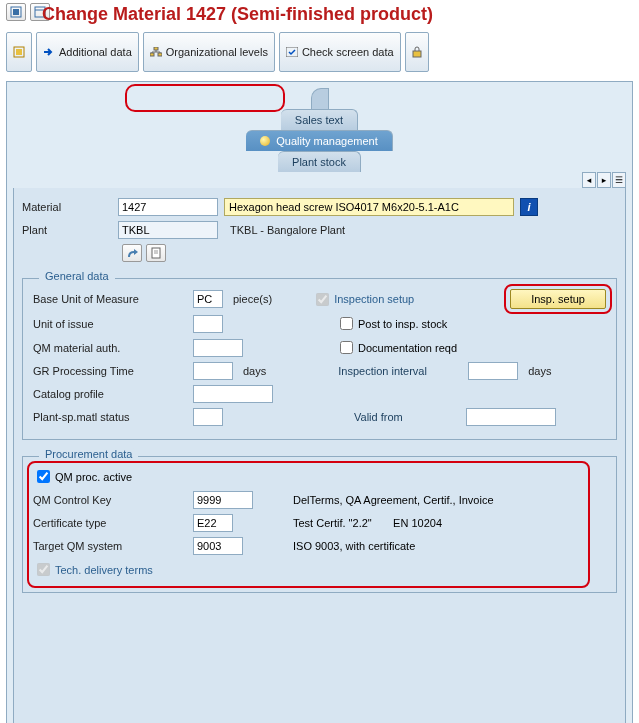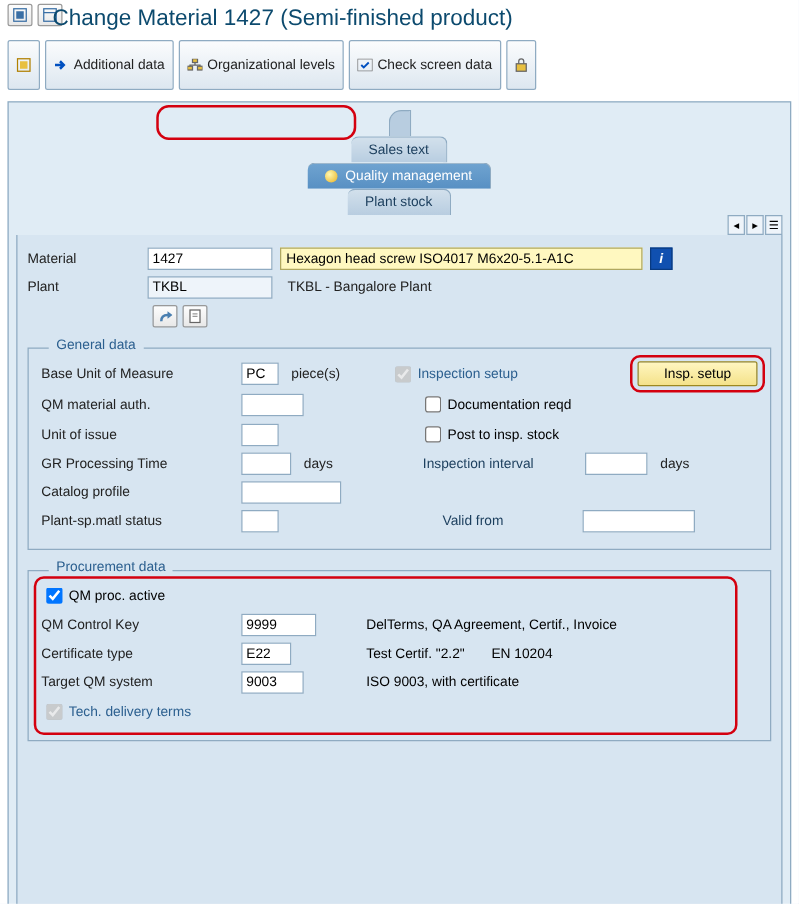--- a/index.html
+++ b/index.html
@@ -2,21 +2,21 @@
 <html><head>
 <meta charset="utf-8">
 <style>
   * { box-sizing: border-box; font-family: Arial, sans-serif; }
   body { margin: 0; background: #fff; font-size: 11px; }
   .app { width: 639px; height: 723px; background: #fff; position: relative; }
 
   .top-icons { padding: 3px 6px; display: flex; gap: 4px; align-items: center; }
   .icon-btn { width: 20px; height: 18px; border: 1px solid #999; background: linear-gradient(#fdfdfd,#e8e8e8); display: flex; align-items: center; justify-content: center; cursor: pointer; border-radius: 2px; }
 
-  .title { color: #0c4a6e; font-size: 18px; font-weight: normal; padding: 0 8px 4px 42px; margin-top: -20px; }
+  .title { color: #b91c1c; font-size: 18px; font-weight: bold; padding: 0 8px 4px 42px; margin-top: -20px; }
 
   .toolbar { padding: 3px 6px; display: flex; gap: 4px; align-items: center; }
   .tb-btn { border: 1px solid #8fabc2; background: linear-gradient(#fbfcfd,#dde7f0); padding: 19px 6px; display: flex; align-items: center; gap: 4px; cursor: pointer; border-radius: 2px; height: 36px; }
   .tb-btn span { font-size: 11px; color: #222; }
 
   .main { margin: 6px; border: 1px solid #8fabc2; background: #e0ecf5; padding: 6px; height: 648px; }
 
   .tab-bar { display: flex; align-items: center; position: relative; flex-direction: column; }
   .tab { padding: 4px 14px 4px 14px; font-size: 11px; cursor: pointer; border-top: 1px solid #8fabc2; border-right: 1px solid #8fabc2; }
   .tab.inactive { background: linear-gradient(#d2e0ec, #b8cde0); color: #1a3d5c; border-top-left-radius: 6px; border-top-right-radius: 6px; }
@@ -162,33 +162,33 @@
           <div style="width:40px"></div>
           <input type="checkbox" class="chk" checked="" disabled="" style="">
           <div class="link" style="width:120px">Inspection setup</div>
           <div class="big-btn-wrap">
             <button class="big-btn">Insp. setup</button>
             <div class="highlight-btn"></div>
           </div>
         </div>
 
         <div class="frow">
+          <div class="flbl">Unit of issue</div>
+          <input class="fld" style="width: 30px;">
+          <div style="width:113px"></div>
+          <input type="checkbox" class="chk" style="">
+          <div>Post to insp. stock</div>
+        </div>
+
+        <div class="frow">
           <div class="flbl">QM material auth.</div>
           <input class="fld" style="width: 50px;">
           <div style="width:93px"></div>
           <input type="checkbox" class="chk" style="">
           <div>Documentation reqd</div>
-        </div>
-
-        <div class="frow">
-          <div class="flbl">Unit of issue</div>
-          <input class="fld" style="width: 30px;">
-          <div style="width:113px"></div>
-          <input type="checkbox" class="chk" style="">
-          <div>Post to insp. stock</div>
         </div>
 
         <div class="frow">
           <div class="flbl">GR Processing Time</div>
           <input class="fld" style="width: 40px;">
           <div class="desc">days</div>
           <div style="width:72px"></div>
           <div class="col2-lbl">Inspection interval</div>
           <input class="fld" style="width: 50px;">
           <div class="desc">days</div>

